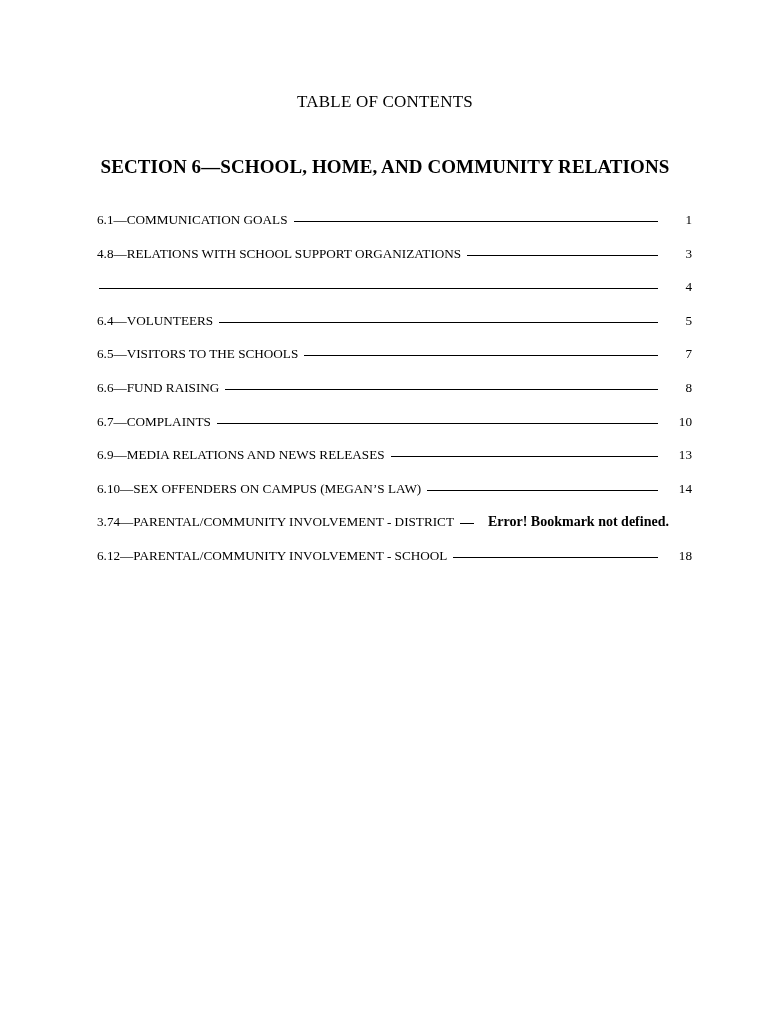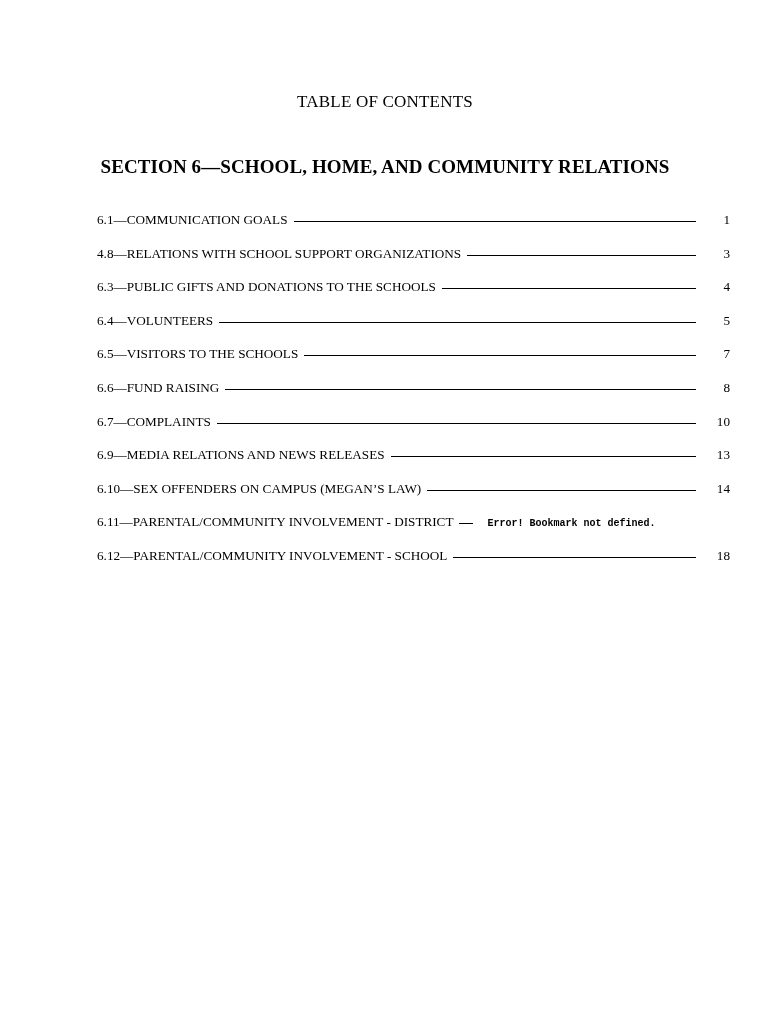--- a/index.html
+++ b/index.html
@@ -32,21 +32,21 @@
   .section-title {
     text-align: center;
     font-weight: bold;
     font-size: 19px;
     letter-spacing: 0.1px;
     margin-top: 44px;
   }
   .toc {
     margin-top: 34px;
     padding-left: 97px;
-    padding-right: 40px;
+    padding-right: 78px;
   }
   .toc-entry {
     display: flex;
     align-items: baseline;
     font-size: 13.2px;
     margin-bottom: 17.6px;
     white-space: nowrap;
   }
   .toc-label {
     flex: 0 0 auto;
@@ -63,22 +63,21 @@
   .toc-page {
     flex: 0 0 auto;
     padding-left: 10px;
     text-align: right;
     min-width: 22px;
   }
   .toc-error {
     flex: 0 0 auto;
     padding-left: 12px;
     font-weight: bold;
-    font-size: 10px;
-    font-family: Liberation Mono, monospace;
+    font-size: 14px;
   }
   .toc-entry.error .toc-leader {
     flex: 0 0 14px;
     border-bottom: 1px solid #000;
   }
 </style>
 </head>
 <body>
 
 <div class="page">
@@ -95,21 +94,20 @@
       <span class="toc-page">1</span>
     </div>
 
     <div class="toc-entry">
       <span class="toc-label">4.8—RELATIONS WITH SCHOOL SUPPORT ORGANIZATIONS</span>
       <span class="toc-leader"></span>
       <span class="toc-page">3</span>
     </div>
 
     <div class="toc-entry">
-      <span class="toc-label">6.3—PUBLIC GIFTS AND DONATIONS TO THE SCHOOLS</span>
       <span class="toc-leader"></span>
       <span class="toc-page">4</span>
     </div>
 
     <div class="toc-entry">
       <span class="toc-label">6.4—VOLUNTEERS</span>
       <span class="toc-leader"></span>
       <span class="toc-page">5</span>
     </div>
 
@@ -138,21 +136,21 @@
       <span class="toc-page">13</span>
     </div>
 
     <div class="toc-entry">
       <span class="toc-label">6.10—SEX OFFENDERS ON CAMPUS (MEGAN’S LAW)</span>
       <span class="toc-leader"></span>
       <span class="toc-page">14</span>
     </div>
 
     <div class="toc-entry error">
-      <span class="toc-label">6.11—PARENTAL/COMMUNITY INVOLVEMENT - DISTRICT</span>
+      <span class="toc-label">3.74—PARENTAL/COMMUNITY INVOLVEMENT - DISTRICT</span>
       <span class="toc-leader"></span>
       <span class="toc-error">Error! Bookmark not defined.</span>
     </div>
 
     <div class="toc-entry">
       <span class="toc-label">6.12—PARENTAL/COMMUNITY INVOLVEMENT - SCHOOL</span>
       <span class="toc-leader"></span>
       <span class="toc-page">18</span>
     </div>
 

